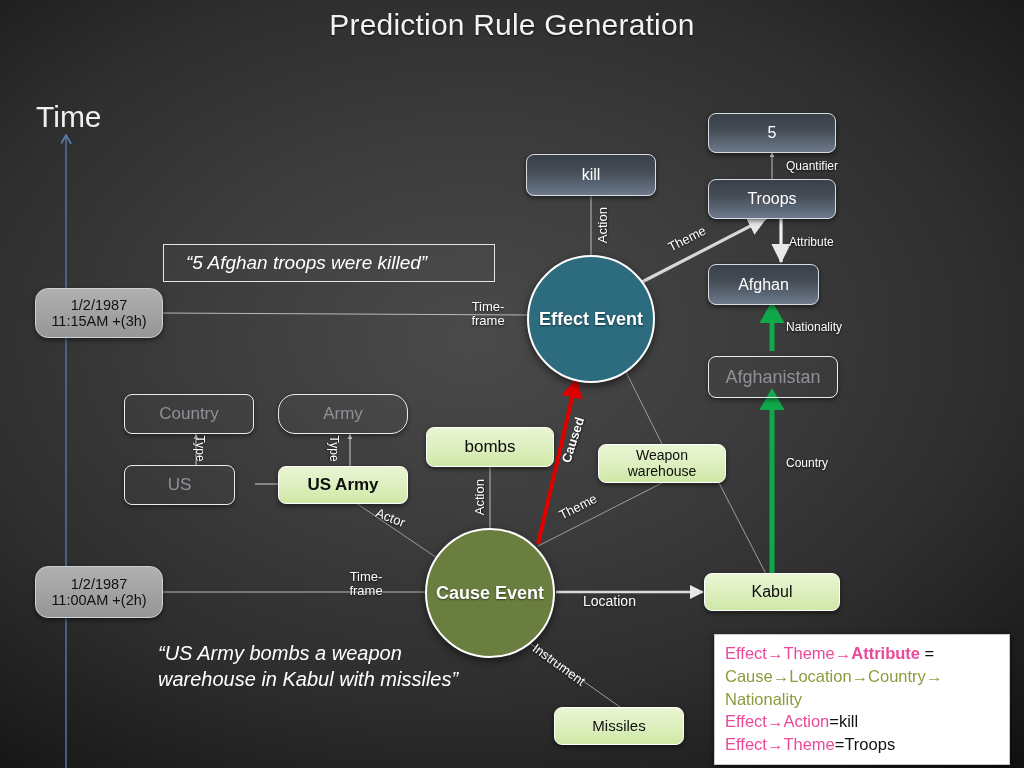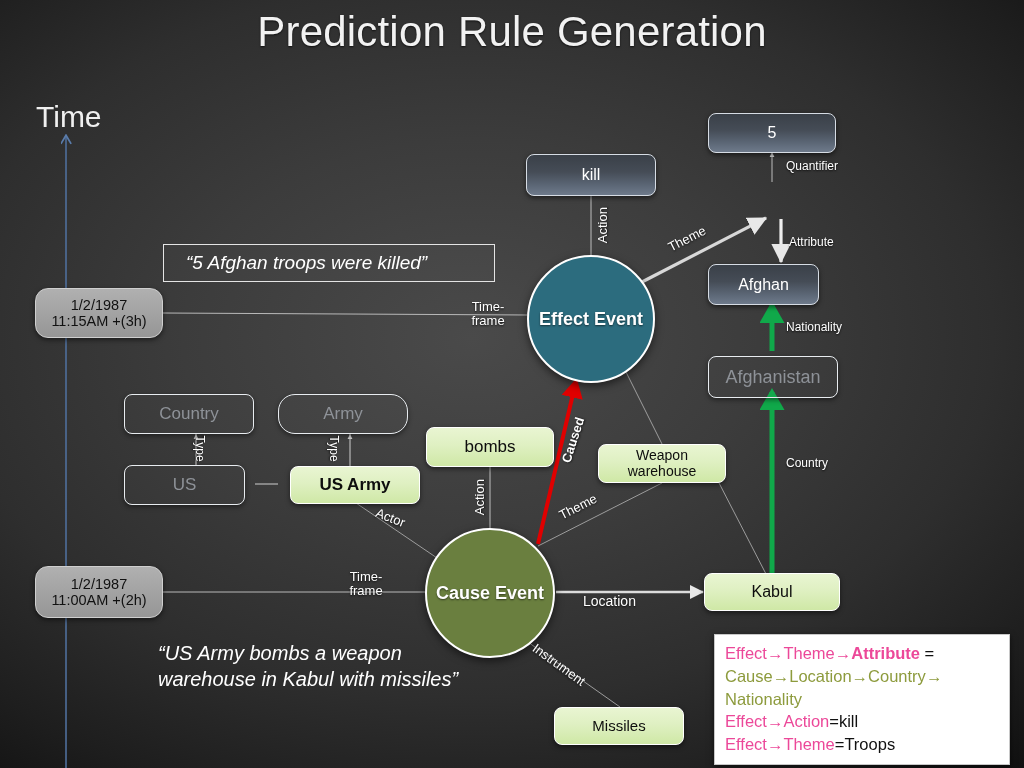--- a/index.html
+++ b/index.html
@@ -18,21 +18,21 @@
       #101010;
     color: #ffffff;
   }
 
   
   #title {
     position: absolute;
     left: 0; top: 8px;
     width: 1024px;
     text-align: center;
-    font-size: 42px;
+    font-size: 30px;
     font-weight: 400;
     letter-spacing: 0.2px;
     color: #f2f2f2;
     text-shadow: 0 1px 2px rgba(0,0,0,.7);
   }
 
   
   #edges {
     position: absolute;
     left: 0; top: 0;
@@ -251,35 +251,36 @@
   <div class="node gray" style="left:35px; top:288px; width:128px; height:50px;">1/2/1987
 11:15AM +(3h)</div>
 
   <div class="node gray" style="left:35px; top:566px; width:128px; height:52px;">1/2/1987
 11:00AM +(2h)</div>
 
   <div class="node steel" style="left:526px; top:154px; width:130px; height:42px;">kill</div>
 
   <div class="node steel" style="left:708px; top:113px; width:128px; height:40px;">5</div>
 
+  <div class="node steel" style="left:708px; top:179px; width:128px; height:40px;">Troops</div>
 
   <div class="node steel" style="left:708px; top:264px; width:111px; height:41px;">Afghan</div>
 
   <div class="node ghost" style="left:708px; top:356px; width:130px; height:42px; font-size:18px;">Afghanistan</div>
 
   <div class="circle effect" style="left:527px; top:255px; width:128px; height:128px;">Effect
 Event</div>
 
   <div class="node ghost" style="left:124px; top:394px; width:130px; height:40px; font-size:17px;">Country</div>
 
   <div class="node ghost" style="left:278px; top:394px; width:130px; height:40px; font-size:17px;border-radius:17px;">Army</div>
 
-  <div class="node ghost" style="left:124px; top:465px; width:121px; height:40px; font-size:17px;">US</div>
-
-  <div class="node green" style="left:278px; top:466px; width:130px; height:38px; font-size:17px; font-weight:bold;margin-left:12px;">US Army</div>
+  <div class="node ghost" style="left:124px; top:465px; width:111px; height:40px; font-size:17px;">US</div>
+
+  <div class="node green" style="left:278px; top:466px; width:130px; height:38px; font-size:17px; font-weight:bold;">US Army</div>
 
   <div class="node green" style="left:426px; top:427px; width:128px; height:40px; font-size:17px;">bombs</div>
 
   <div class="node green" style="left:598px; top:444px; width:128px; height:39px; font-size:14px;">Weapon
 warehouse</div>
 
   <div class="node green" style="left:704px; top:573px; width:136px; height:38px; font-size:16px;">Kabul</div>
 
   <div class="node green" style="left:554px; top:707px; width:130px; height:38px; font-size:15px;">Missiles</div>
 

